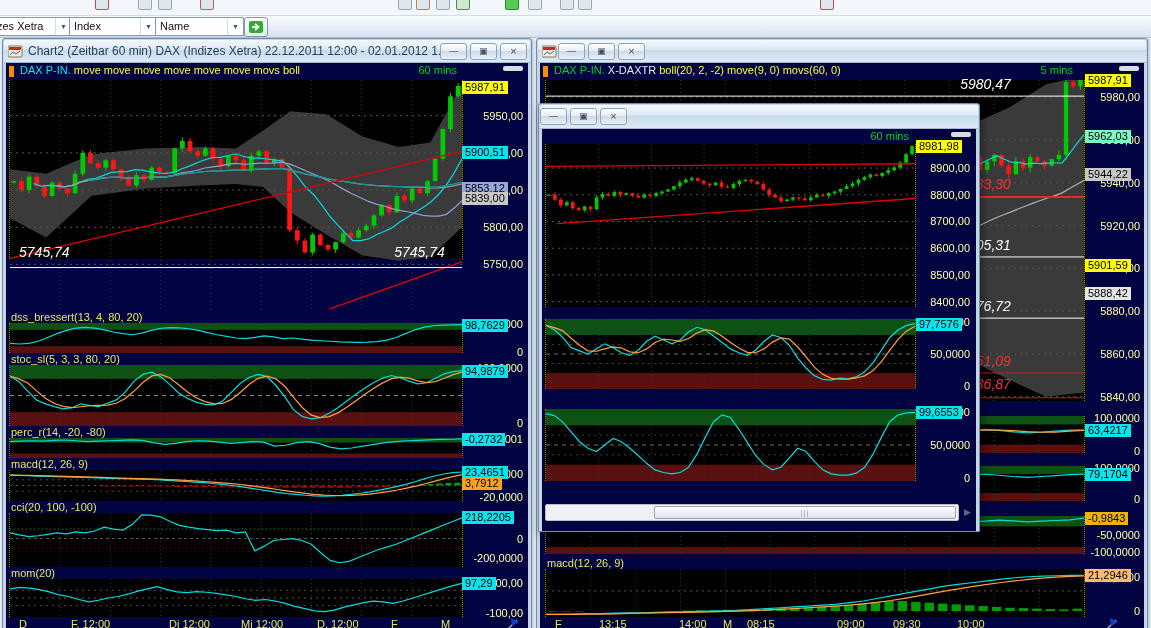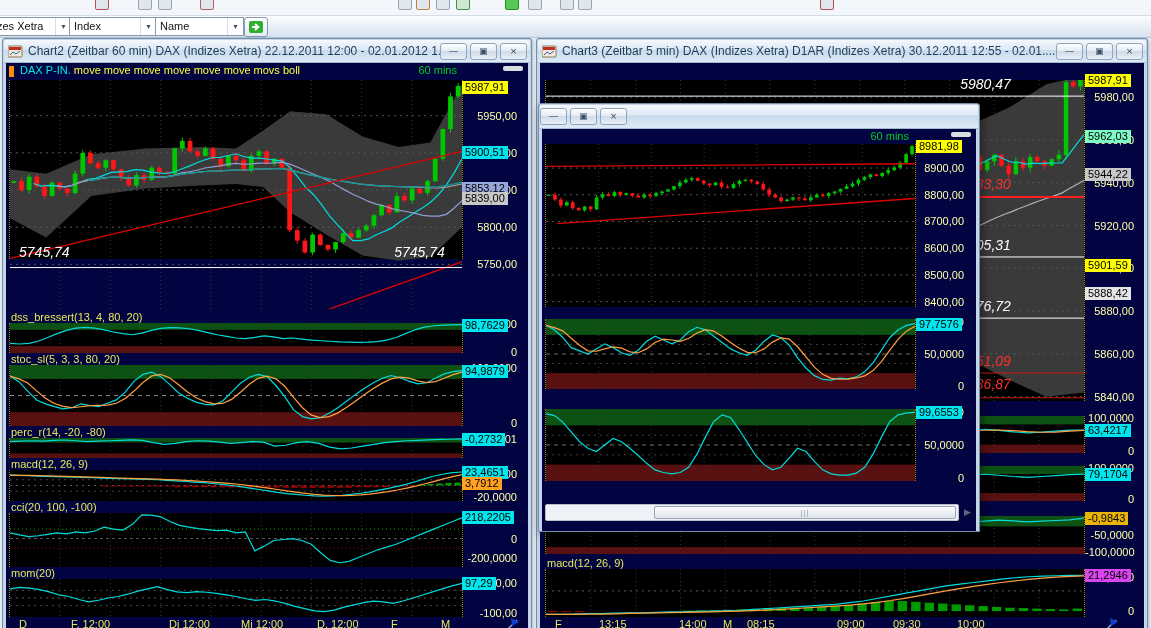--- a/index.html
+++ b/index.html
@@ -24,21 +24,21 @@
   .win-icon{width:16px;height:13px;margin-left:4px;flex:0 0 auto;}
   .wbtn{width:25px;height:15px;margin-right:3px;border:1px solid #91a5ba;border-radius:3px;flex:0 0 auto;
     background:linear-gradient(#ffffff,#e2eaf2 50%,#cfdbe8 50%,#e8f0f8);display:flex;align-items:center;justify-content:center;
     font-size:9px;color:#3c4f63;line-height:1;}
   .win-body{position:absolute;left:3px;right:3px;top:24px;bottom:0;background:#010440;}
   .legend{position:absolute;height:14px;font-size:11px;line-height:13px;white-space:nowrap;z-index:2;}
   .lmark{display:inline-block;width:5px;height:11px;background:#ff8c00;vertical-align:middle;margin:0 3px 0 2px;}
   .grip{position:absolute;width:20px;height:5px;background:#d9dde2;border-radius:2px;top:2px;}
   .plot{position:absolute;background:#000;border-left:1px dotted #9c8400;border-right:1px dotted #9c8400;z-index:1;}
   .axis{position:absolute;z-index:2;font-size:11px;color:#ffffa6;}
-  .tick{position:absolute;right:9px;left:0;text-align:right;line-height:12px;white-space:nowrap;}
+  .tick{position:absolute;right:3px;left:0;text-align:right;line-height:12px;white-space:nowrap;}
   .badge{position:absolute;left:0;padding:0 3px;color:#000;line-height:13px;white-space:nowrap;z-index:3;}
   .pane-label{position:absolute;color:#e9e955;font-size:11px;line-height:12px;z-index:2;white-space:nowrap;}
   .chart-mark{position:absolute;font-size:14px;line-height:11px;z-index:4;font-style:italic;}
   .time-row{position:absolute;overflow:hidden;z-index:2;font-size:11px;color:#e9e955;}
   .tlabel{position:absolute;top:1px;white-space:nowrap;}
   .scroll-track{position:absolute;height:15px;background:#eef1f5;border:1px solid #b7c0cc;border-radius:2px;}
   .scroll-thumb{position:absolute;top:1px;height:11px;background:linear-gradient(#fdfdfd,#dde3ea);
     border:1px solid #9aa6b4;border-radius:2px;display:flex;align-items:center;justify-content:center;color:#8b97a5;font-size:7px;letter-spacing:1px;}
   .scroll-arrow{position:absolute;top:0;width:15px;height:15px;color:#5d6977;font-size:9px;display:flex;align-items:center;justify-content:center;}
 </style>
@@ -433,26 +433,33 @@
 
 <div class="mdi-window" id="win-chart3" style="left:536px;top:38px;width:610px;height:590px;">
   <div class="titlebar">
     <span class="win-icon">
       <svg width="15" height="13" viewBox="0 0 15 13">
           <rect x="0" y="1" width="14" height="11" rx="1" fill="#f4e9d8" stroke="#8a7a5a"></rect>
           <rect x="1" y="2" width="12" height="3" fill="#c03020"></rect>
           <polyline points="2,10 5,7 8,9 12,6" stroke="#3060c0" stroke-width="1" fill="none"></polyline>
         </svg>
     </span>
-    <span class="title-text">Chart3 (Zeitbar 5 min)  DAX (Indizes Xetra) D1AR (Indizes Xetra) 30.12.2011 12:55 - 02.01....</span>
     <span class="wbtn">—</span>
     <span class="wbtn">▣</span>
     <span class="wbtn" style="font-size:11px;">×</span>
   </div>
   <div class="win-body"></div>
+  <div class="legend" style="left:4px;top:25px;right:4px;">
+    <span class="lmark"></span>
+    <span style="color:#00cc22;">DAX P-IN.</span>
+    <span style="color:#e8e8e8;">X-DAXTR</span>
+    <span style="color:#ffff33;">boll(20, 2, -2) move(9, 0) movs(60, 0)</span>
+    <span style="position:absolute;right:70px;color:#00cc22;">5 mins</span>
+    <span class="grip" style="right:4px;"></span>
+  </div>
 <div class="plot" style="left: 8px; top: 41px; width: 538px; height: 321px;"><svg width="538" height="321">
         <polygon points="0,124.11999999999999 161.4,92.02000000000001 295.90000000000003,77.03999999999999 376.59999999999997,64.2 419.64,47.08 462.68,27.82 500.34000000000003,4.28 538,-4.28 538,312.44 500.34000000000003,316.72 462.68,299.6 419.64,278.2 376.59999999999997,256.8 295.90000000000003,231.12 161.4,205.44 0,177.62 " fill="#3a3a3a"></polygon>
         <line x1="44.833333333333336" y1="0" x2="44.833333333333336" y2="321" stroke="#343434" stroke-dasharray="1,3"></line>
         <line x1="89.66666666666667" y1="0" x2="89.66666666666667" y2="321" stroke="#343434" stroke-dasharray="1,3"></line>
         <line x1="134.5" y1="0" x2="134.5" y2="321" stroke="#343434" stroke-dasharray="1,3"></line>
         <line x1="179.33333333333334" y1="0" x2="179.33333333333334" y2="321" stroke="#343434" stroke-dasharray="1,3"></line>
         <line x1="224.16666666666666" y1="0" x2="224.16666666666666" y2="321" stroke="#343434" stroke-dasharray="1,3"></line>
         <line x1="269" y1="0" x2="269" y2="321" stroke="#343434" stroke-dasharray="1,3"></line>
         <line x1="313.8333333333333" y1="0" x2="313.8333333333333" y2="321" stroke="#343434" stroke-dasharray="1,3"></line>
         <line x1="358.6666666666667" y1="0" x2="358.6666666666667" y2="321" stroke="#343434" stroke-dasharray="1,3"></line>
@@ -751,21 +758,21 @@
         <rect x="486.2175" y="39.578947368421055" width="9.415" height="2.526315789473678" fill="#009900"></rect>
         <rect x="499.66749999999996" y="40.08421052631579" width="9.415" height="2.0210526315789394" fill="#009900"></rect>
         <rect x="513.1175" y="40.421052631578945" width="9.415" height="1.6842105263157876" fill="#009900"></rect>
         <rect x="526.5675" y="39.578947368421055" width="9.415" height="2.526315789473678" fill="#009900"></rect>
         <polyline points="0,45.473684210526315 13.794871794871794,45.473684210526315 27.589743589743588,45.136842105263156 41.38461538461539,44.631578947368425 55.179487179487175,44.631578947368425 68.97435897435896,44.12631578947368 82.76923076923077,43.78947368421052 96.56410256410257,43.78947368421052 110.35897435897435,43.45263157894737 124.15384615384616,42.94736842105263 137.94871794871793,42.94736842105263 151.74358974358975,42.44210526315789 165.53846153846155,42.10526315789473 179.33333333333331,41.76842105263158 193.12820512820514,41.26315789473684 206.92307692307693,40.421052631578945 220.7179487179487,39.578947368421055 234.51282051282053,38.73684210526316 248.30769230769232,37.89473684210526 262.1025641025641,37.05263157894737 275.89743589743586,36.21052631578947 289.6923076923077,35.368421052631575 303.4871794871795,33.68421052631579 317.28205128205127,32 331.0769230769231,29.473684210526315 344.8717948717949,26.94736842105263 358.66666666666663,24.42105263157895 372.46153846153845,21.89473684210526 386.2564102564103,19.36842105263158 400.05128205128204,16.842105263157894 413.84615384615387,15.157894736842104 427.64102564102564,13.473684210526315 441.4358974358974,11.789473684210526 455.2307692307692,10.105263157894736 469.02564102564105,8.757894736842104 482.8205128205128,7.747368421052634 496.61538461538464,7.073684210526315 510.4102564102564,6.7368421052631575 524.2051282051282,6.400000000000001 538,6.231578947368421 " fill="none" stroke="#00dcdc" stroke-width="1.2"></polyline>
         <polyline points="0,45.473684210526315 13.794871794871794,45.473684210526315 27.589743589743588,45.36140350877193 41.38461538461539,45.17894736842105 55.179487179487175,45.06947368421053 68.97435897435896,44.8 82.76923076923077,44.46315789473684 96.56410256410257,44.193684210526314 110.35897435897435,43.95789473684211 124.15384615384616,43.62105263157895 137.94871794871793,43.38526315789474 151.74358974358975,43.11578947368421 165.53846153846155,42.77894736842105 179.33333333333331,42.44210526315789 193.12820512820514,42.10526315789473 206.92307692307693,41.6 220.7179487179487,41.02736842105263 234.51282051282053,40.35368421052632 248.30769230769232,39.578947368421055 262.1025641025641,38.73684210526316 275.89743589743586,37.89473684210526 289.6923076923077,37.05263157894737 303.4871794871795,36.04210526315789 317.28205128205127,34.86315789473684 331.0769230769231,33.347368421052636 344.8717948717949,31.49473684210526 358.66666666666663,29.305263157894732 372.46153846153845,26.94736842105263 386.2564102564103,24.42105263157895 400.05128205128204,21.89473684210526 413.84615384615387,19.53684210526316 427.64102564102564,17.347368421052632 441.4358974358974,15.326315789473684 455.2307692307692,13.473684210526315 469.02564102564105,11.856842105263155 482.8205128205128,10.37473684210527 496.61538461538464,9.094736842105267 510.4102564102564,8.08421052631579 524.2051282051282,7.343157894736841 538,6.837894736842102 " fill="none" stroke="#ffa040" stroke-width="1.2"></polyline>
       </svg></div>
     <div class="axis" style="left: 548px; top: 530px; width: 58px; height: 48px;">
       <div class="tick" style="top: 2.42105px;">20,0000</div>
       <div class="tick" style="top: 36.1053px;">0</div>
-      <div class="badge" style="top: 0.231579px; background: #d946ef;">21,2946</div>
+      <div class="badge" style="top: 0.231579px; background: #fdba74;">21,2946</div>
     </div>
     <div class="time-row" style="left: 8px; top: 578px; width: 606px; height: 12px;">
       <div class="tlabel" style="left: 10px;">F</div>
       <div class="tlabel" style="left: 54px;">13:15</div>
       <div class="tlabel" style="left: 134px;">14:00</div>
       <div class="tlabel" style="left: 178px;">M</div>
       <div class="tlabel" style="left: 202px;">08:15</div>
       <div class="tlabel" style="left: 292px;">09:00</div>
       <div class="tlabel" style="left: 348px;">09:30</div>
       <div class="tlabel" style="left: 412px;">10:00</div>

